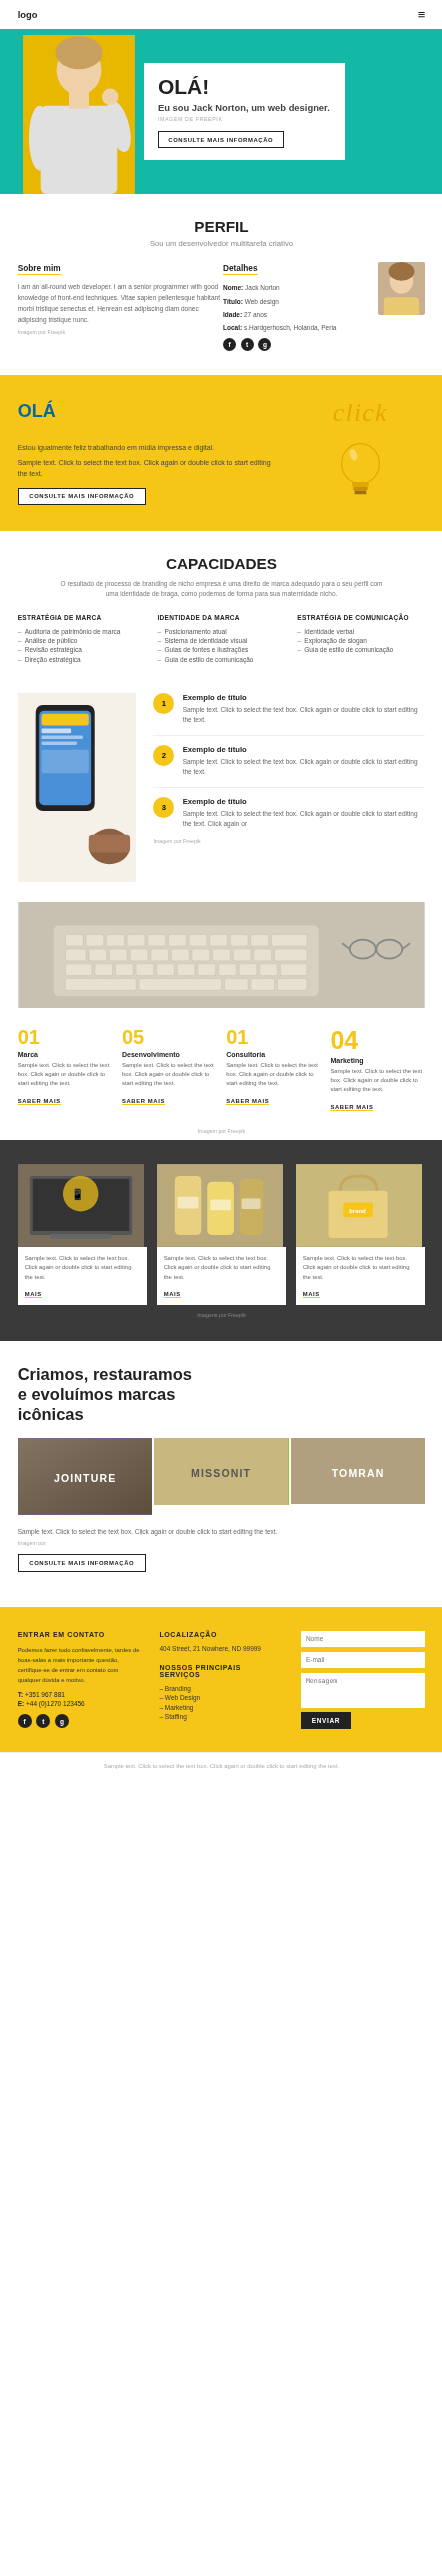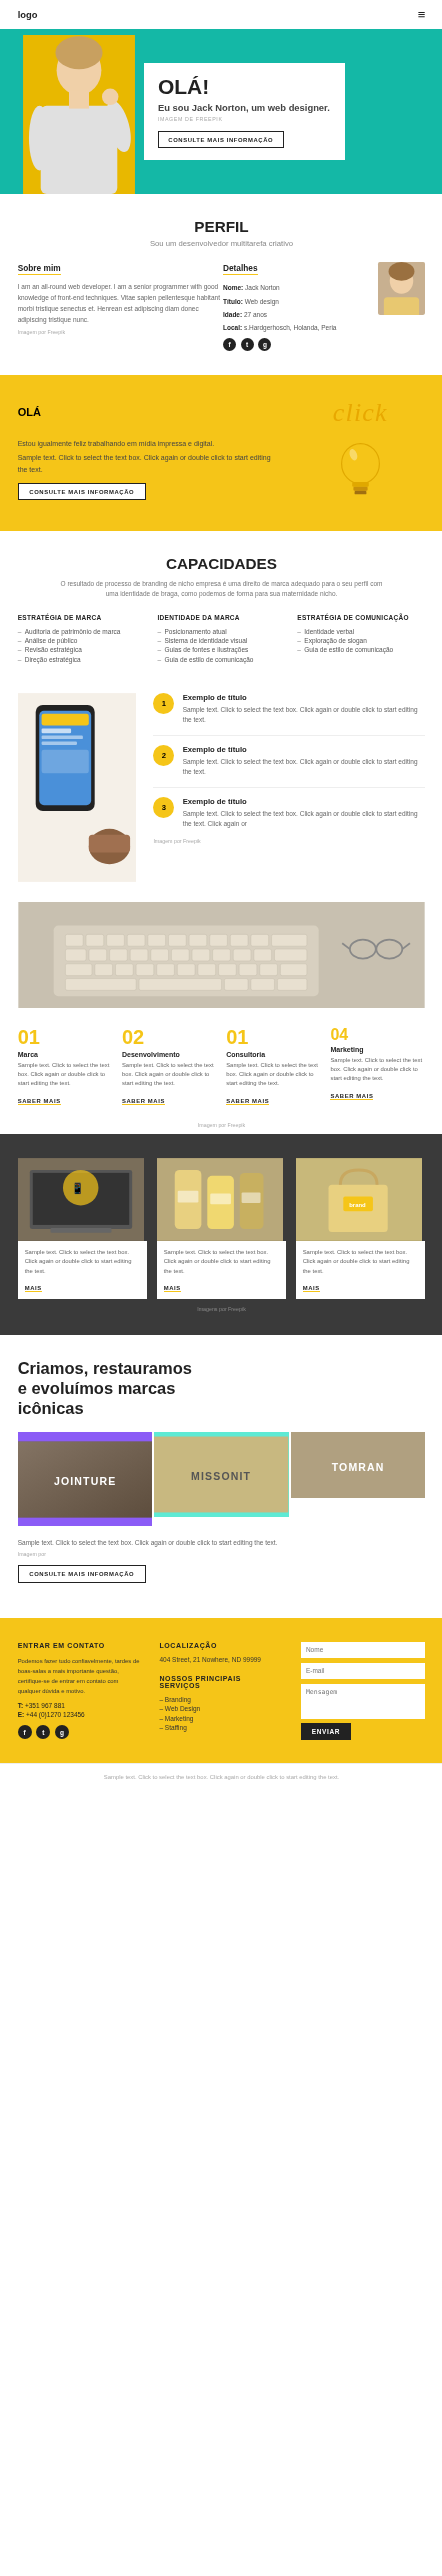--- a/index.html
+++ b/index.html
@@ -102,21 +102,21 @@
             <rect x="10" y="60" width="60" height="35" rx="6" fill="#e8c870"></rect>
           </svg>
         </div>
       </div>
     </div>
   </div>
 </section>
 
 <section style="background:#f5c518;padding:23.6px 17.7px;display:flex;gap:17.7px;align-items:center;">
   <div style="flex:1;">
-    <h2 style="font-size:11px;font-weight:900;color:#000000;margin-bottom:20px;">OLÁ</h2>
+    <h2 style="font-size:18px;font-weight:900;color:#0369a1;margin-bottom:20px;">OLÁ</h2>
     <p style="font-size:7px;color:#444;margin-bottom:3.5px;line-height:1.6;">
       <span>Estou igualmente feliz trabalhando em mídia impressa e digital.</span>
     </p>
     <p style="font-size:7px;color:#444;line-height:1.6;">
       Sample text. Click to select the text box. Click again or double click to start editing the text.
     </p>
     <button style="display:inline-block;background:#fff;border:1.2px solid #222;color:#222;padding:4.7px 10.6px;font-size:5.9px;font-weight:bold;text-transform:uppercase;letter-spacing:0.6px;margin-top:8.3px;cursor:pointer;">CONSULTE MAIS INFORMAÇÃO</button>
   </div>
   <div style="flex:0 0 130px;text-align:center;">
     <div style="font-family:cursive;font-size:26px;color:#e8a800;margin-bottom:8.3px;letter-spacing:1.2px;font-style:italic;">click</div>
@@ -280,33 +280,33 @@
 </div>
 
 <section style="display:grid;grid-template-columns:repeat(4,1fr);gap:9.4px;padding:17.7px;">
   <div>
     <div style="font-size:20px;font-weight:900;color:#f5c518;">01</div>
     <h4 style="font-size:7px;font-weight:bold;color:#222;margin:2.4px 0;">Marca</h4>
     <p style="font-size:5.9px;color:#666;line-height:1.6;margin-bottom:4.7px;">Sample text. Click to select the text box. Click again or double click to start editing the text.</p>
     <span style="font-size:5.9px;font-weight:bold;color:#222;text-transform:uppercase;letter-spacing:0.6px;border-bottom:1.2px solid #f5c518;cursor:pointer;">SABER MAIS</span>
   </div>
   <div>
-    <div style="font-size:20px;font-weight:900;color:#f5c518;">02</div>
+    <div style="font-size:20px;font-weight:900;color:#f5c518;">05</div>
     <h4 style="font-size:7px;font-weight:bold;color:#222;margin:2.4px 0;">Desenvolvimento</h4>
     <p style="font-size:5.9px;color:#666;line-height:1.6;margin-bottom:4.7px;">Sample text. Click to select the text box. Click again or double click to start editing the text.</p>
     <span style="font-size:5.9px;font-weight:bold;color:#222;text-transform:uppercase;letter-spacing:0.6px;border-bottom:1.2px solid #f5c518;cursor:pointer;">SABER MAIS</span>
   </div>
   <div>
     <div style="font-size:20px;font-weight:900;color:#f5c518;">01</div>
     <h4 style="font-size:7px;font-weight:bold;color:#222;margin:2.4px 0;">Consultoria</h4>
     <p style="font-size:5.9px;color:#666;line-height:1.6;margin-bottom:4.7px;">Sample text. Click to select the text box. Click again or double click to start editing the text.</p>
     <span style="font-size:5.9px;font-weight:bold;color:#222;text-transform:uppercase;letter-spacing:0.6px;border-bottom:1.2px solid #f5c518;cursor:pointer;">SABER MAIS</span>
   </div>
   <div>
-    <div style="font-size:16px;font-weight:900;color:#f5c518;">04</div>
+    <div style="font-size:25px;font-weight:900;color:#f5c518;">04</div>
     <h4 style="font-size:7px;font-weight:bold;color:#222;margin:2.4px 0;">Marketing</h4>
     <p style="font-size:5.9px;color:#666;line-height:1.6;margin-bottom:4.7px;">Sample text. Click to select the text box. Click again or double click to start editing the text.</p>
     <span style="font-size:5.9px;font-weight:bold;color:#222;text-transform:uppercase;letter-spacing:0.6px;border-bottom:1.2px solid #f5c518;cursor:pointer;">SABER MAIS</span>
   </div>
 </section>
 <p style="font-size:5.3px;color:#aaa;text-align:center;padding:0 17.7px 5.9px;">Imagem por Freepik</p>
 
 <section style="background:#3a3a3a;padding:23.6px 17.7px;">
   <div style="display:grid;grid-template-columns:1fr 1fr 1fr;gap:9.4px;">
 
@@ -363,35 +363,35 @@
       </div>
     </div>
   </div>
   <p style="font-size:5.3px;color:#888;text-align:center;margin-top:7px;">Imagens por Freepik</p>
 </section>
 
 <section style="padding:23.6px 17.7px 11.8px;">
   <h2 style="font-size:16.5px;font-weight:900;color:#222;max-width:177px;line-height:1.2;margin-bottom:14px;">Criamos, restauramos e evoluímos marcas icônicas</h2>
   <div style="display:grid;grid-template-columns:1fr 1fr 1fr;gap:2.4px;margin-bottom:11.8px;">
 
-    <div style="height:94px;background:#8b5cf6;display:flex;align-items:center;justify-content:center;overflow:hidden;">
+    <div style="height:77px;background:#8b5cf6;display:flex;align-items:center;justify-content:center;overflow:hidden;">
       <svg width="136" height="77" viewBox="0 0 230 130">
         <rect width="230" height="130" fill="#6a5a4a"></rect>
         <rect x="0" y="0" width="230" height="130" fill="url(#g1)" opacity="0.8"></rect>
         <defs>
             <linearGradient id="g1" x1="0" y1="0" x2="1" y2="1">
               <stop offset="0%" stop-color="#8a7a6a"></stop>
               <stop offset="100%" stop-color="#5a4a3a"></stop>
             </linearGradient>
           </defs>
         <text x="115" y="75" text-anchor="middle" fill="#fff" font-size="18" font-weight="bold" letter-spacing="2">JOINTURE</text>
       </svg>
     </div>
 
-    <div style="height:85px;background:#5eead4;display:flex;align-items:center;justify-content:center;overflow:hidden;">
+    <div style="height:67px;background:#84cc16;display:flex;align-items:center;justify-content:center;overflow:hidden;">
       <svg width="136" height="77" viewBox="0 0 230 130">
         <rect width="230" height="130" fill="#c8b880"></rect>
         <text x="115" y="75" text-anchor="middle" fill="#555" font-size="18" font-weight="bold" letter-spacing="2">MISSONIT</text>
       </svg>
     </div>
 
     <div style="height:66px;background:#a8987a;display:flex;align-items:center;justify-content:center;overflow:hidden;">
       <svg width="136" height="77" viewBox="0 0 230 130">
         <rect width="230" height="130" fill="#b0a080"></rect>
         <text x="115" y="75" text-anchor="middle" fill="#fff" font-size="18" font-weight="bold" letter-spacing="2">TOMRAN</text>

